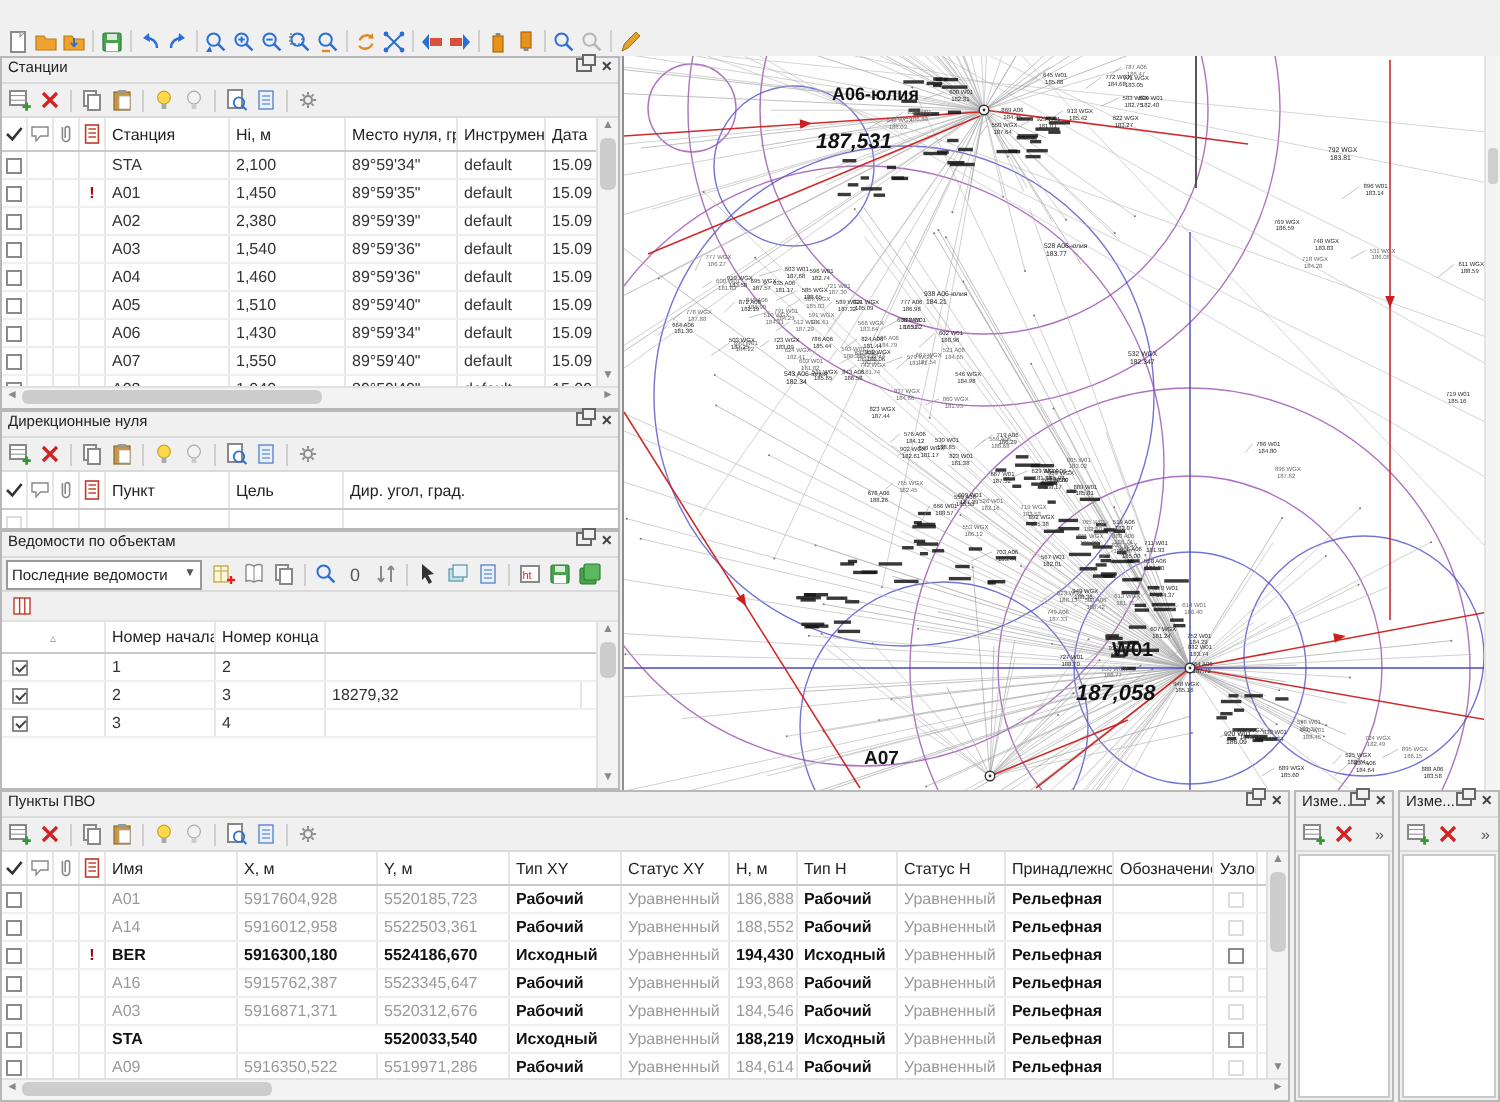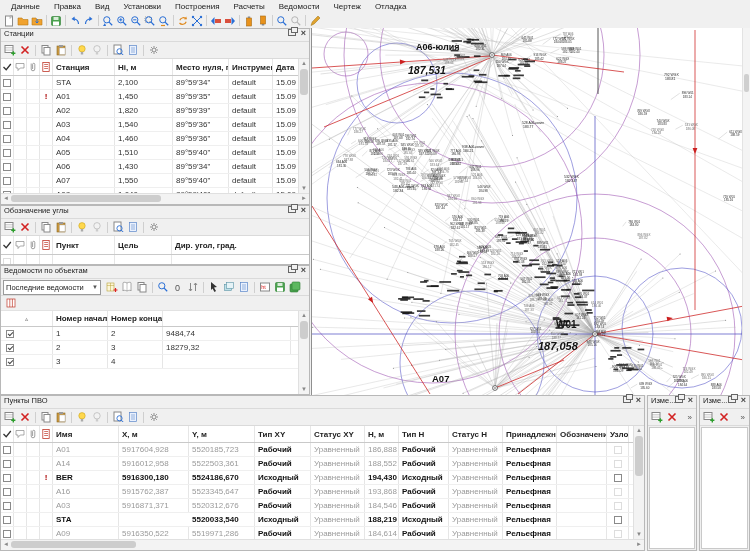--- a/index.html
+++ b/index.html
@@ -28,21 +28,21 @@
   .ptoolbar{height:16px;display:flex;align-items:center;gap:1px;padding:0 2px;
             border-bottom:1px solid #dadada;background:#f0f0f0;flex:0 0 auto;}
   
   .tblwrap{background:#fff;flex:1;overflow:hidden;position:relative;display:flex;}
   .tbl{flex:1;overflow:hidden;}
   .trow{display:flex;height:13px;border-bottom:1px solid #efefef;background:#fff;}
   .trow.hdr{height:16px;border-bottom:1px solid #c9c9c9;}
   .c{box-sizing:border-box;padding:0 3px;border-right:1px solid #e6e6e6;overflow:hidden;
      white-space:nowrap;display:flex;align-items:center;font-size:8px;color:#333;flex:0 0 auto;}
   .c.ic{width:13px;padding:0;justify-content:center;}
-  .hdr .c{color:#222;font-weight:bold;}
+  .hdr .c{color:#222;}
   .dim{color:#9a9a9a;}
   .b{font-weight:bold;color:#111;}
   .warn{color:#a00;font-weight:bold;}
   .cb{width:8px;height:8px;border:1px solid #8a8a8a;background:#fff;box-sizing:border-box;
       position:relative;}
   .cb.faint{border-color:#ddd;}
   .cb.on:before{content:'';position:absolute;left:1px;top:1px;width:4px;height:2px;
       border-left:1.4px solid #444;border-bottom:1.4px solid #444;transform:rotate(-45deg);}
   
   .vscroll{width:10px;background:#f3f3f3;border-left:1px solid #e0e0e0;position:relative;
@@ -76,31 +76,20 @@
   .map-vthumb{position:absolute;left:1px;right:1px;top:46px;height:18px;background:#cfcfcf;border-radius:2px;}
   
   .mini-body{flex:1;background:#fff;border:1px solid #c9c9c9;margin:1px;}
   .more{font-size:8px;color:#555;margin-left:auto;padding-right:2px;}
 </style>
 </head>
 <body>
 
 <div class="app">
 
-  <div class="menubar">
-      <span class="menu-item">Данные</span>
-      <span class="menu-item">Правка</span>
-      <span class="menu-item">Вид</span>
-      <span class="menu-item">Установки</span>
-      <span class="menu-item">Построения</span>
-      <span class="menu-item">Расчеты</span>
-      <span class="menu-item">Ведомости</span>
-      <span class="menu-item">Чертеж</span>
-      <span class="menu-item">Отладка</span>
-    </div>
   <div class="main-toolbar">
       <span class="tbtn">
         <svg width="12" height="12" viewBox="0 0 12 12">
           <rect x="2.5" y="1" width="7" height="10" fill="#fff" stroke="#8a8a8a"></rect>
           <path d="M7 1h2.5L7 3.5z" fill="#ddd" stroke="#8a8a8a" stroke-width=".5"></path>
         </svg>
       </span>
       <span class="tbtn">
         <svg width="12" height="12" viewBox="0 0 12 12">
           <path d="M1 3h4l1 1.5h5V10H1z" fill="#f0a22e" stroke="#b97b14" stroke-width=".6"></path>
@@ -363,21 +352,21 @@
             <div class="c" style="width: 26px;">15.09</div>
           </div>
           <div class="trow">
             <div class="c ic">
               <span class="cb"></span>
             </div>
             <div class="c ic"></div>
             <div class="c ic"></div>
             <div class="c ic warn"></div>
             <div class="c" style="width: 62px;">A02</div>
-            <div class="c" style="width: 58px;">1,820</div>
+            <div class="c" style="width: 58px;">2,380</div>
             <div class="c" style="width: 56px;">89°59'39"</div>
             <div class="c" style="width: 44px;">default</div>
             <div class="c" style="width: 26px;">15.09</div>
           </div>
           <div class="trow">
             <div class="c ic">
               <span class="cb"></span>
             </div>
             <div class="c ic"></div>
             <div class="c ic"></div>
@@ -462,21 +451,21 @@
     </div>
     <div class="hscroll">
       <span class="al">◄</span>
         <div class="hthumb" style="left:10px;width:150px;"></div>
         <span class="ar2">►</span>
     </div>
   </section>
 
   <section class="panel" id="dir-panel" style="left:0;top:205px;width:310px;height:60px;">
     <div class="ptitle">
-      <span>Обозначение углы</span>
+      <span>Дирекционные нуля</span>
       <span class="sp"></span>
       <span class="float-ico"></span>
       <span class="close-ico">×</span>
     </div>
     <div class="ptoolbar">
         <span class="tbtn">
           <svg width="12" height="12" viewBox="0 0 12 12">
             <rect x="1" y="1.5" width="8" height="7" fill="#fff" stroke="#888"></rect>
             <line x1="1" y1="3.8" x2="9" y2="3.8" stroke="#888" stroke-width=".5"></line>
             <line x1="1" y1="6.1" x2="9" y2="6.1" stroke="#888" stroke-width=".5"></line>
@@ -692,21 +681,20 @@
             </div>
             <div class="c" style="width: 55px;">Номер начала</div>
             <div class="c" style="width: 55px;">Номер конца</div>
           </div>
           <div class="trow">
             <div class="c" style="width: 52px;">
               <span class="cb on" style="margin: 0px 0px 0px 2px;"></span>
             </div>
             <div class="c" style="width: 55px;">1</div>
             <div class="c" style="width: 55px;">2</div>
-            <div class="c" style="width: 128px;">9484,74</div>
           </div>
           <div class="trow">
             <div class="c" style="width: 52px;">
               <span class="cb on" style="margin: 0px 0px 0px 2px;"></span>
             </div>
             <div class="c" style="width: 55px;">2</div>
             <div class="c" style="width: 55px;">3</div>
             <div class="c" style="width: 128px;">18279,32</div>
           </div>
           <div class="trow">

